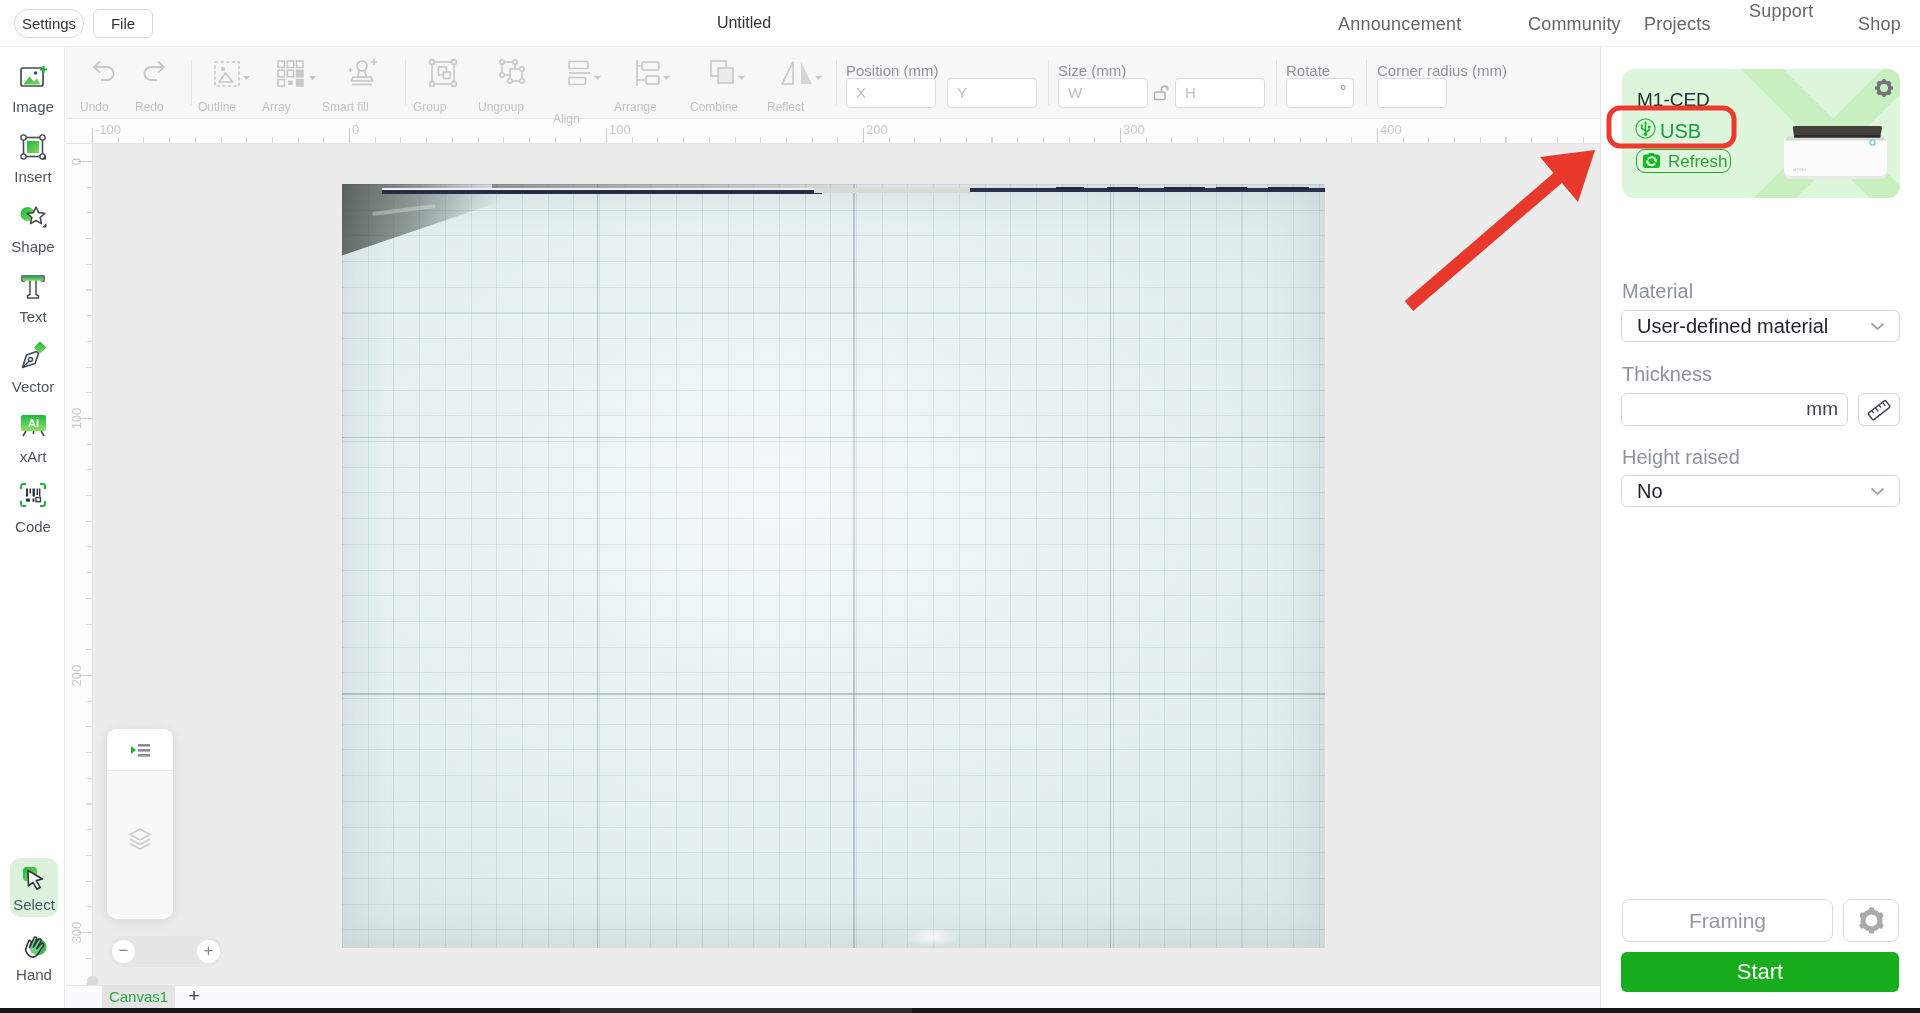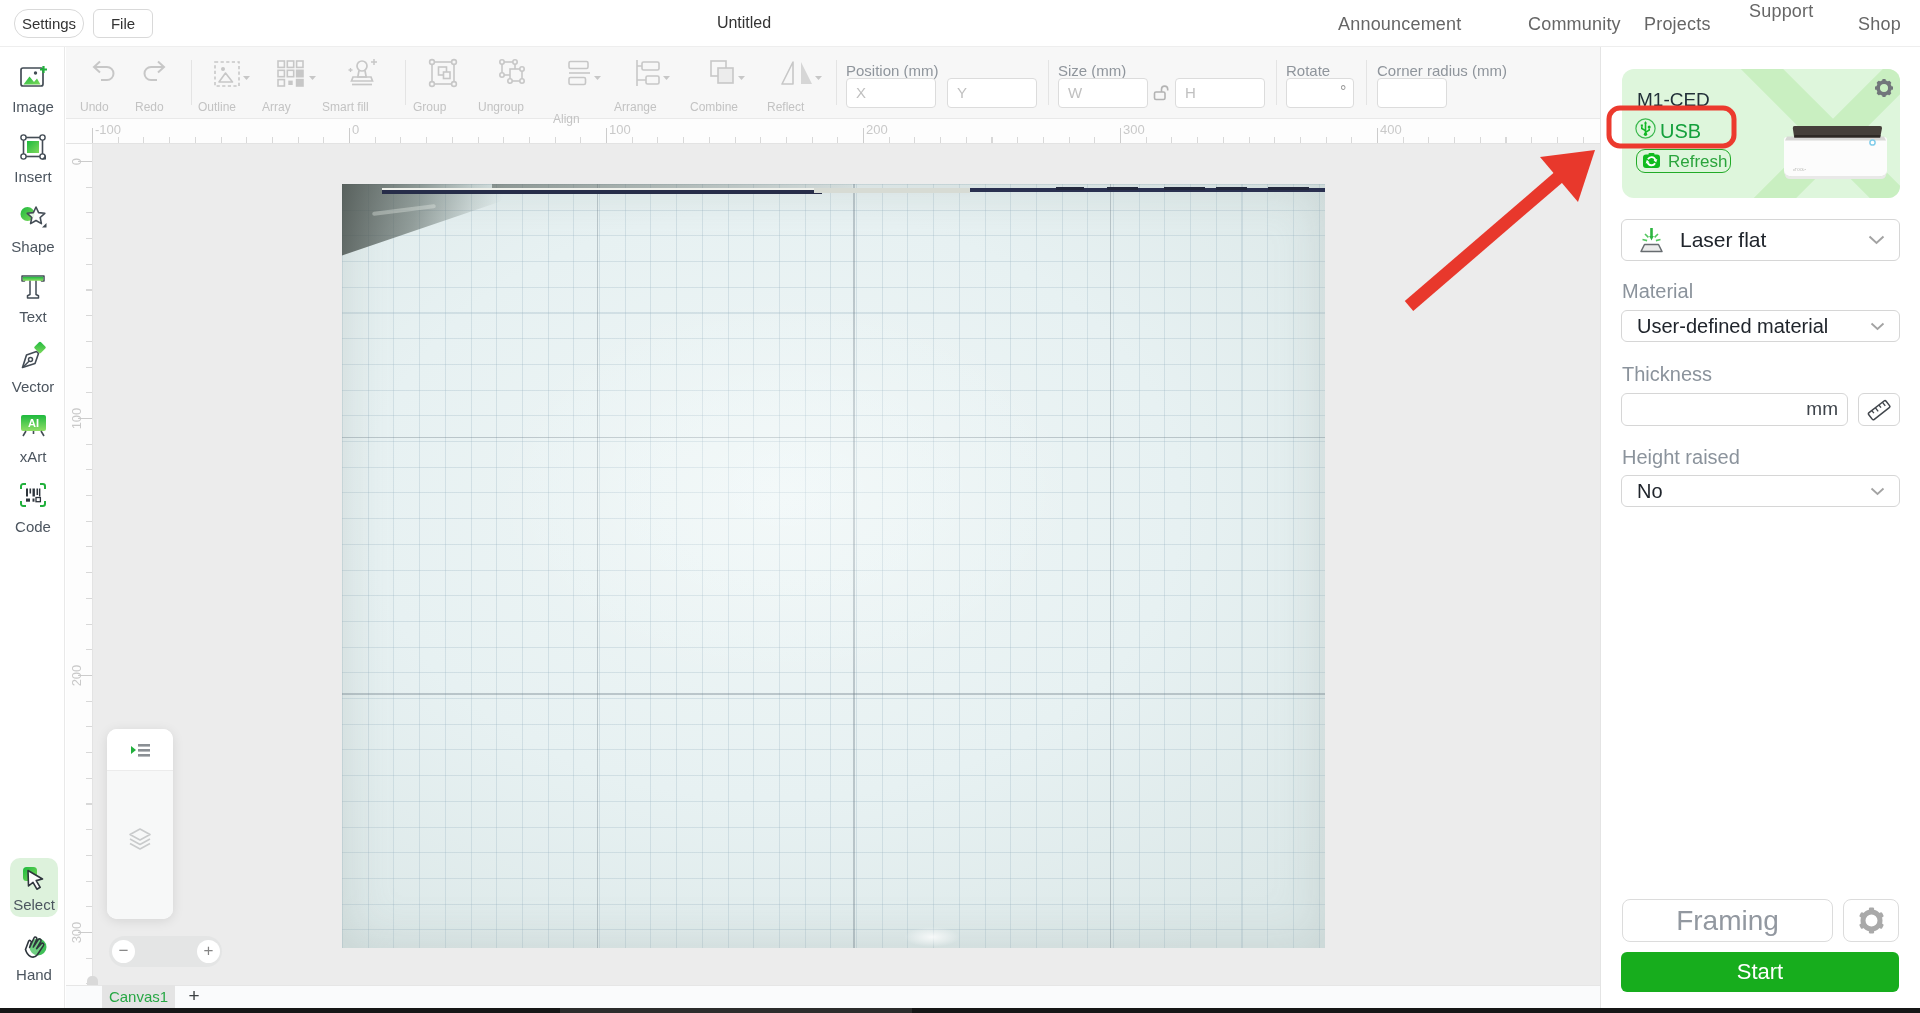--- a/index.html
+++ b/index.html
@@ -256,34 +256,20 @@
       <rect x="-2" y="-10" width="4" height="5" rx="1" transform="rotate(135)"></rect>
       <rect x="-2" y="-10" width="4" height="5" rx="1" transform="rotate(180)"></rect>
       <rect x="-2" y="-10" width="4" height="5" rx="1" transform="rotate(225)"></rect>
       <rect x="-2" y="-10" width="4" height="5" rx="1" transform="rotate(270)"></rect>
       <rect x="-2" y="-10" width="4" height="5" rx="1" transform="rotate(315)"></rect>
     </g>
     <circle r="6.5" fill="none" stroke="#71767a" stroke-width="4"></circle>
   </g>
 </svg>
 
-<div class="rpsel" style="top:219px;height:42px;">
-  <svg style="margin-left:15px;" width="30" height="28" viewBox="0 0 30 28">
-    <path d="M14.5 2 v9" stroke="#2db540" stroke-width="2.6"></path>
-    <path d="M12.2 10 L14.5 14.5 16.8 10 Z" fill="#2db540"></path>
-    <g stroke="#52c75e" stroke-width="1.6">
-      <path d="M8 8 l3.4 3.4 M21 8 l-3.4 3.4 M5.5 13.5 l4.6 1.1 M23.5 13.5 l-4.6 1.1"></path>
-    </g>
-    <path d="M4 25.5 L7.5 18.5 H21.5 L25 25.5 Z" fill="#ebebeb" stroke="#676c70" stroke-width="1.5" stroke-linejoin="round"></path>
-  </svg>
-  <span style="margin-left:13px;font-size:21px;color:#20252c;">Laser flat</span>
-  <svg class="chev" width="17" height="10" viewBox="0 0 17 10">
-        <path d="M1.5 1.5 L8.5 8 L15.5 1.5" fill="none" stroke="#a3a3a3" stroke-width="2"></path>
-      </svg>
-</div>
 <div class="abs rplbl" style="left:1622px;top:280px;">Material</div>
 <div class="rpsel" style="top:310px;height:32px;">
   <span style="margin-left:15px;font-size:20px;color:#20252c;text-align:right;">User-defined material</span>
   <svg class="chev" width="15" height="9" viewBox="0 0 15 9">
         <path d="M1.5 1.5 L7.5 7 L13.5 1.5" fill="none" stroke="#a3a3a3" stroke-width="1.8"></path>
       </svg>
 </div>
 <div class="abs rplbl" style="left:1622px;top:363px;">Thickness</div>
 <div class="abs" style="left:1621px;top:393px;width:227px;height:33px;box-sizing:border-box;border:1px solid #d6d6d6;border-radius:6px;background:#fff;"></div>
 <div class="abs" style="left:1760px;top:398px;width:78px;text-align:right;font-size:19px;color:#3e444b;">mm</div>
@@ -295,21 +281,21 @@
   </g>
 </svg>
 <div class="abs rplbl" style="left:1622px;top:446px;">Height raised</div>
 <div class="rpsel" style="top:475px;height:32px;">
   <span style="margin-left:15px;font-size:20px;color:#20252c;">No</span>
   <svg class="chev" width="15" height="9" viewBox="0 0 15 9">
         <path d="M1.5 1.5 L7.5 7 L13.5 1.5" fill="none" stroke="#a3a3a3" stroke-width="1.8"></path>
       </svg>
 </div>
 
-<div class="abs" style="left:1622px;top:899px;width:211px;height:43px;box-sizing:border-box;border:1px solid #dcdcdc;border-radius:8px;background:#fff;text-align:center;line-height:41px;font-size:28px;color:#9298a0;">Framing</div>
+<div class="abs" style="left:1622px;top:899px;width:211px;height:43px;box-sizing:border-box;border:1px solid #dcdcdc;border-radius:8px;background:#fff;text-align:center;line-height:41px;font-size:21px;color:#9298a0;">Framing</div>
 <div class="abs" style="left:1843px;top:899px;width:56px;height:43px;box-sizing:border-box;border:1px solid #dcdcdc;border-radius:8px;background:#fff;"></div>
 <svg class="abs" style="left:1858px;top:907px;" width="27" height="27" viewBox="0 0 27 27">
   <g transform="translate(13.5,13.5)" fill="#a9a9a9">
     <rect x="-2.6" y="-13" width="5.2" height="6" rx="1.3"></rect>
     <rect x="-2.6" y="-13" width="5.2" height="6" rx="1.3" transform="rotate(60)"></rect>
     <rect x="-2.6" y="-13" width="5.2" height="6" rx="1.3" transform="rotate(120)"></rect>
     <rect x="-2.6" y="-13" width="5.2" height="6" rx="1.3" transform="rotate(180)"></rect>
     <rect x="-2.6" y="-13" width="5.2" height="6" rx="1.3" transform="rotate(240)"></rect>
     <rect x="-2.6" y="-13" width="5.2" height="6" rx="1.3" transform="rotate(300)"></rect>
     <circle r="8.5" fill="none" stroke="#a9a9a9" stroke-width="5"></circle>

